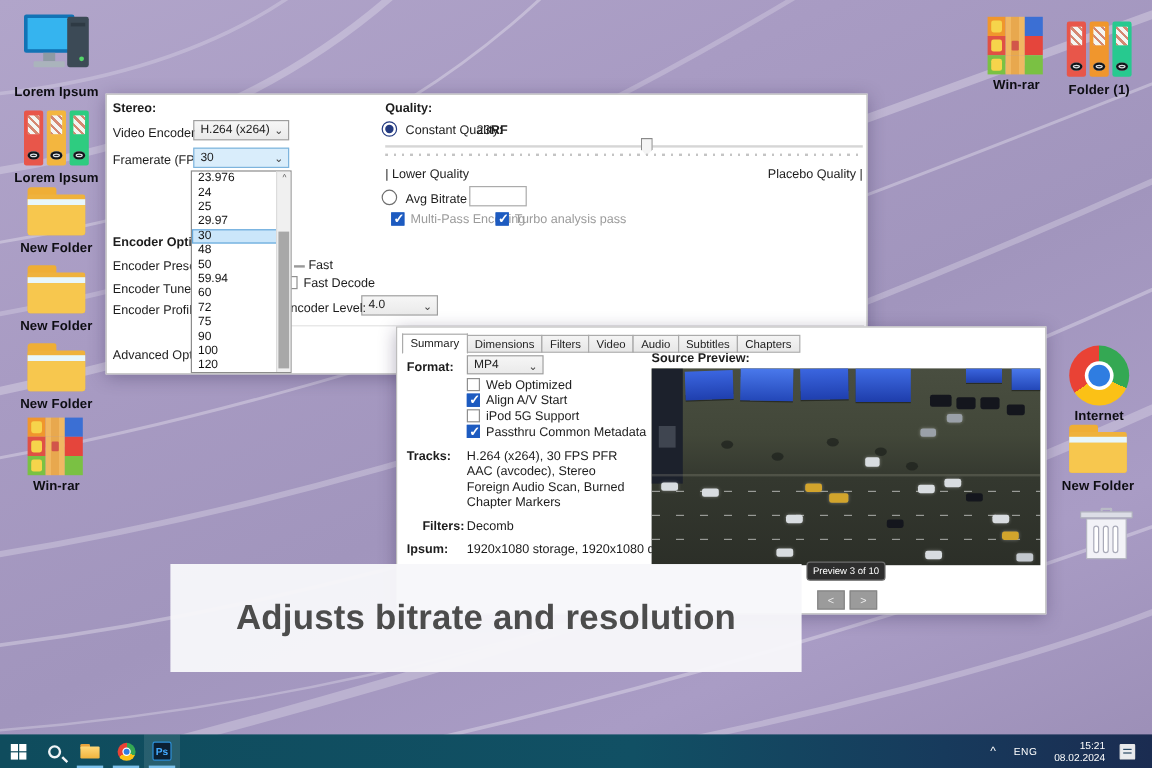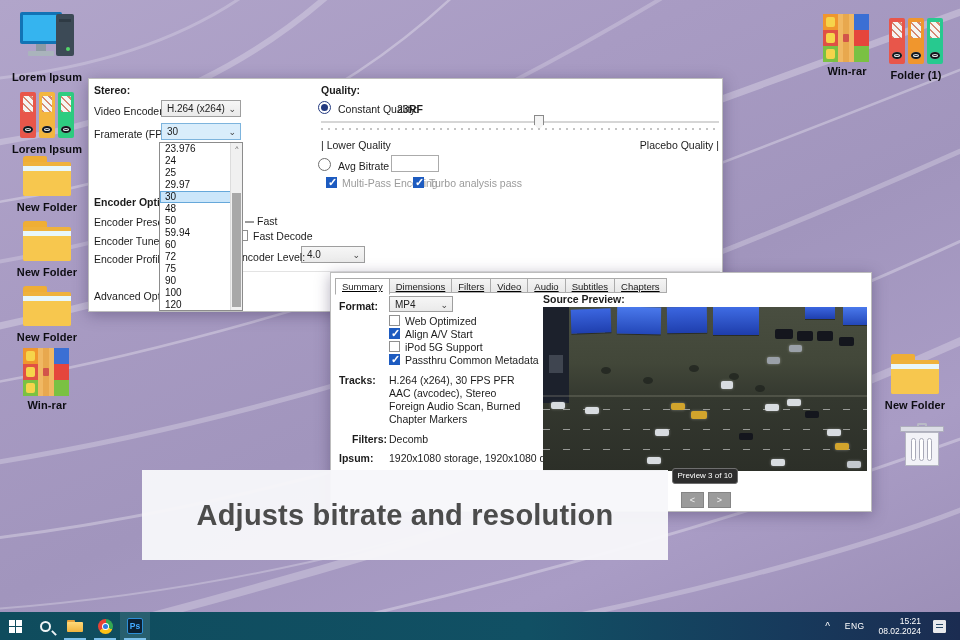--- a/index.html
+++ b/index.html
@@ -90,21 +90,21 @@
   .dl-scroll { position:absolute; right:0; top:0; width:12px; height:100%; background:#f0f0f0; border-left:1px solid #dcdcdc; }
   .dl-up { position:absolute; top:0; left:0; width:12px; height:11px; font-size:7px; color:#555; text-align:center; line-height:11px; }
   .dl-thumb { position:absolute; left:1px; top:50px; width:9px; height:114px; background:#a8a8a8; }
 
   
   .sl-track { position:absolute; height:2px; background:#d6d6d6; }
   .sl-ticks { position:absolute; height:2px; background-image:repeating-linear-gradient(90deg,#c4c4c4 0 2px, transparent 2px 7px); }
   .sl-handle { position:absolute; width:10px; height:15px; background:#f4f4f4; border:1px solid #8a8a8a; clip-path:polygon(0 0,100% 0,100% 62%,50% 100%,0 62%); }
 
   
-  .tabs { position:absolute; left:4px; top:5px; display:flex; align-items:flex-start;text-decoration:underline; }
+  .tabs { position:absolute; left:4px; top:5px; display:flex; align-items:center; }
   .tab { font-size:9.5px; color:#222; border:1px solid #ababab; background:linear-gradient(#f4f4f4,#e7e7e7); padding:2px 6px 2px 6px; margin-right:-1px; height:15px; line-height:11px; }
   .tab.active { background:#fff; border-bottom-color:#fff; height:17px; font-weight:normal; position:relative; z-index:2; }
 
   .preview { position:absolute; left:212px; top:34px; width:324px; height:164px; overflow:hidden;
     background:linear-gradient(180deg,#494e40 0%, #424739 34%, #34382f 56%, #2c2f28 100%); }
   .pv-dark-strip { position:absolute; left:0; top:0; width:26px; height:96px; background:#1c212c; }
   .pv-dark-strip::after { content:""; position:absolute; left:6px; top:48px; width:14px; height:18px; background:#3f4550; }
   .canopy { position:absolute; background:linear-gradient(180deg,#3b66e0,#1f3fae); box-shadow:0 1px 0 rgba(0,0,0,.4); }
   .pv-dot { position:absolute; width:10px; height:7px; border-radius:50%; background:#20241f; opacity:.8; }
   .lane { position:absolute; left:0; width:100%; height:1px; background-image:repeating-linear-gradient(90deg, rgba(255,255,255,.5) 0 7px, transparent 7px 20px); }
@@ -251,20 +251,24 @@
 
   <div class="dicon" style="left:874px; top:16px;">
     <div class="art art-binders binders-alt">
       <div class="binder b1"></div>
         <div class="binder b2"></div>
         <div class="binder b3"></div>
     </div>
     <div class="lbl">Folder (1)</div>
   </div>
 
+  <div class="dicon" style="left:874px; top:288px;">
+    <div class="art art-chrome"></div>
+    <div class="lbl">Internet</div>
+  </div>
 
   <div class="dicon" style="left:873px; top:352px;">
     <div class="art art-folder">
       <div class="folder-back"></div>
         <div class="folder-body"></div>
         <div class="folder-strip"></div>
         <div class="folder-front"></div>
     </div>
     <div class="lbl">New Folder</div>
   </div>

